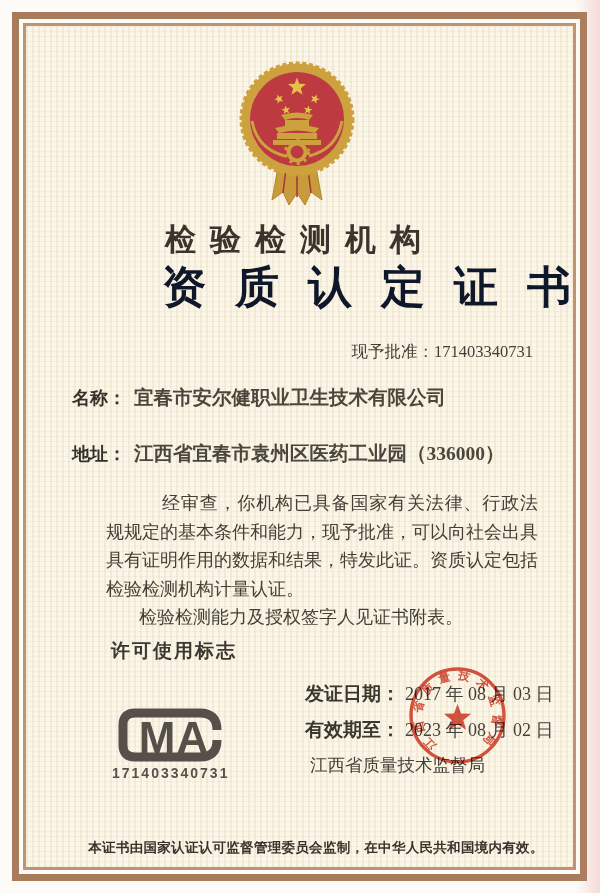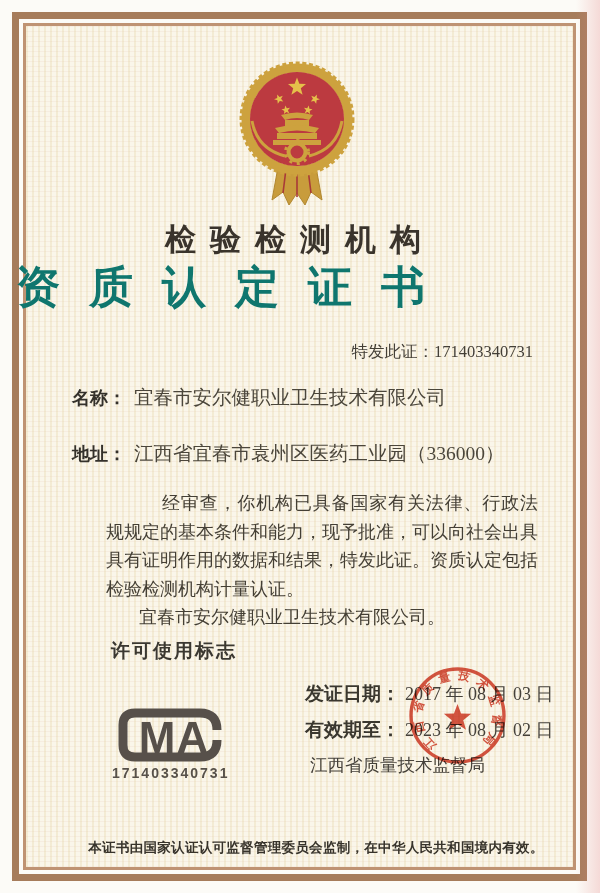--- a/index.html
+++ b/index.html
@@ -33,37 +33,37 @@
     background:linear-gradient(to right, rgba(231,148,148,0), rgba(229,141,141,.30));
     pointer-events:none;z-index:9;
   }
   .emblem{position:absolute;left:231px;top:57px;width:132px;height:152px;}
   .title1{
     position:absolute;left:0;top:219px;width:100%;text-align:center;
     font-weight:bold;font-size:31px;letter-spacing:14px;
     box-sizing:border-box;color:#3a342c;
   }
   .title2{
-    position:absolute;left:0;top:258px;width:100%;text-align:left;
+    position:absolute;left:0;top:258px;width:100%;text-align:right;
     font-weight:bold;font-size:44px;letter-spacing:29px;padding-left:16px;
-    box-sizing:border-box;color:#0f766e;
+    box-sizing:border-box;color:#0f172a;
   }
   .cert-no{
     position:absolute;top:341px;right:67px;
     font-size:16.5px;color:#433f37;white-space:nowrap;
   }
   .row{position:absolute;left:72px;white-space:nowrap;}
   .row-name{top:384px;}
   .row-addr{top:440px;}
   .lbl{
     font-family:"Liberation Sans", sans-serif;font-weight:bold;
     font-size:18px;color:#34312b;
   }
   .val{
-    font-size:19.5px;color:#4b463b;margin-left:8px;
+    font-size:19.5px;color:#4b463b;margin-left:8px;font-weight:bold;
   }
   .body-text{
     position:absolute;left:62px;top:489px;width:476px;
     font-size:18px;line-height:28.5px;color:#443f35;text-align:justify;
   }
   .body-text p{margin:0;padding-left:44px;}
   .body-text .p1{text-indent:56px;}
   .body-text .p2{text-indent:33px;}
   .mark-heading{
     position:absolute;left:111px;top:638px;
@@ -128,32 +128,32 @@
     <path d="M 21 64 Q 26 92 54 99" fill="none" stroke="#cda23e" stroke-width="3"></path>
     <path d="M 111 64 Q 106 92 78 99" fill="none" stroke="#cda23e" stroke-width="3"></path>
 
     <circle cx="66" cy="95" r="8.5" fill="none" stroke="#cda23e" stroke-width="4"></circle>
     <circle cx="66" cy="95" r="11.5" fill="none" stroke="#cda23e" stroke-width="3" stroke-dasharray="3 4.6"></circle>
   </svg>
 
   <div class="title1">检验检测机构</div>
   <div class="title2">资质认定证书</div>
 
-  <div class="cert-no"><span>特发此证：</span><span>171403340731</span></div>
+  <div class="cert-no"><span>现予批准：</span><span>171403340731</span></div>
 
   <div class="row row-name">
     <span class="lbl">名称：</span><span class="val">宜春市安尔健职业卫生技术有限公司</span>
   </div>
   <div class="row row-addr">
     <span class="lbl">地址：</span><span class="val">江西省宜春市袁州区医药工业园（336000）</span>
   </div>
 
   <div class="body-text">
     <p class="p1">经审查，你机构已具备国家有关法律、行政法规规定的基本条件和能力，现予批准，可以向社会出具具有证明作用的数据和结果，特发此证。资质认定包括检验检测机构计量认证。</p>
-    <p class="p2">宜春市安尔健职业卫生技术有限公司。</p>
+    <p class="p2">检验检测能力及授权签字人见证书附表。</p>
   </div>
 
   <div class="mark-heading">许可使用标志</div>
 
   <svg class="cma" viewBox="0 0 104 54">
     <path d="M 99 22 Q 99 5 82 5 L 17 5 Q 5 5 5 17 L 5 37 Q 5 49 17 49 L 82 49 Q 99 49 99 32" fill="none" stroke="#57504a" stroke-width="9"></path>
     <text x="56" y="45" text-anchor="middle" font-family="Liberation Sans, sans-serif" font-size="44" font-weight="bold" fill="#57504a" letter-spacing="1">MA</text>
   </svg>
 
   <div class="mark-number">171403340731</div>

